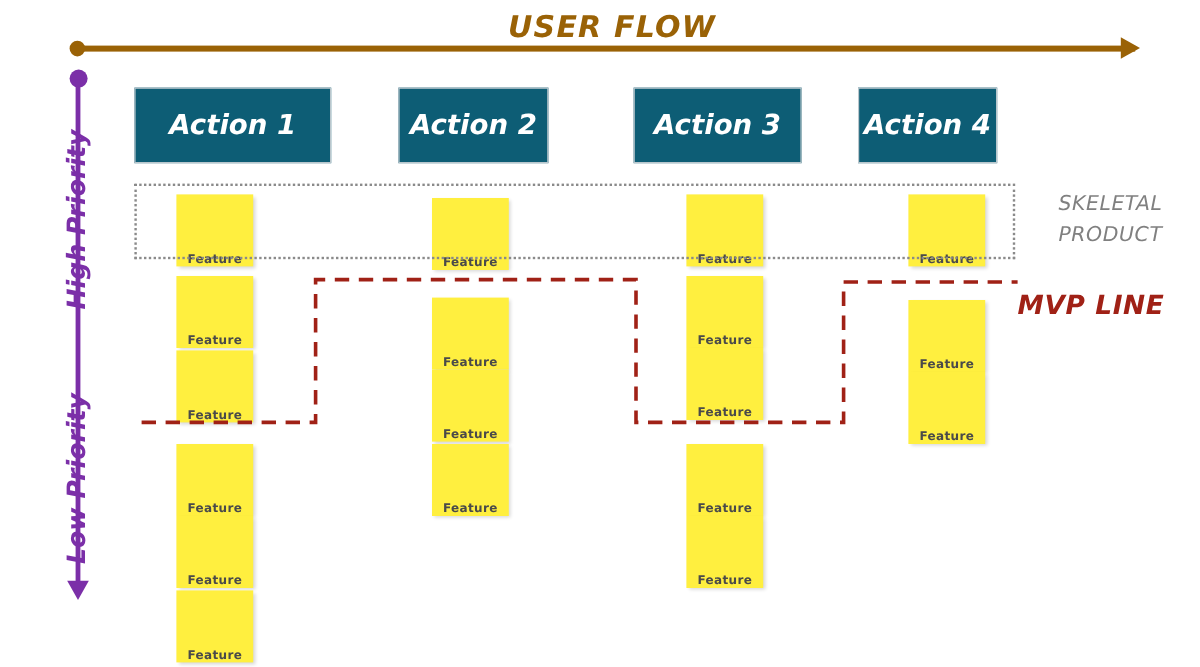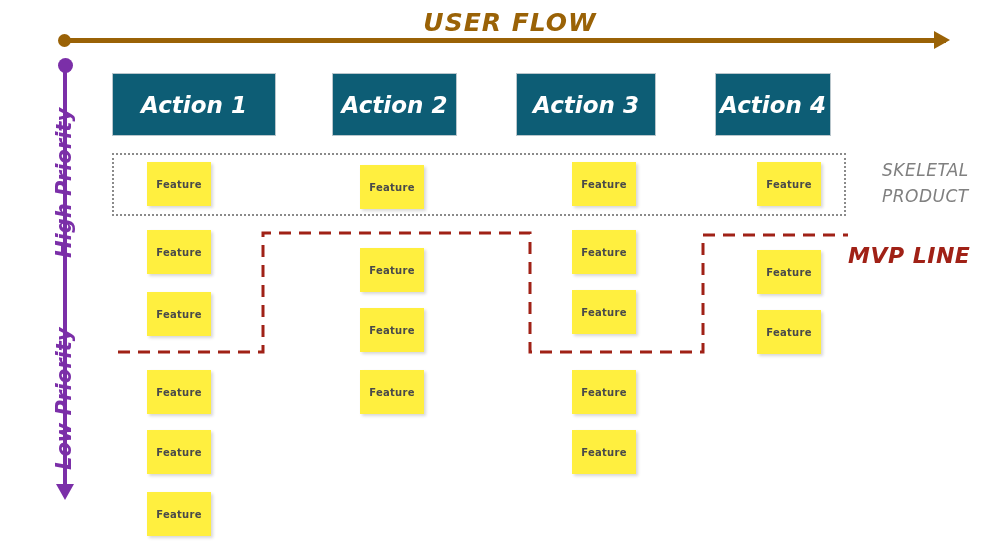--- a/index.html
+++ b/index.html
@@ -119,25 +119,25 @@
     font-weight: bold;
     font-style: italic;
     color: #ffffff;
     white-space: nowrap;
   }
 
   
   .sticky {
     position: absolute;
     width: 64px;
-    height: 44px;
+    height: 60px;
     background: #ffef3f;
     box-shadow: 2px 2px 3px rgba(0,0,0,0.16);
     display: flex;
-    align-items: center;
+    align-items: flex-end;
     justify-content: center;
     box-sizing: border-box;
   }
   .sticky-text {
     font-family: "DejaVu Sans", sans-serif;
     font-size: 10px;
     font-weight: bold;
     color: #4a4a4a;
     white-space: nowrap;
     letter-spacing: 0.3px;
@@ -206,21 +206,21 @@
   <div class="prio-label prio-high">High Priority</div>
   <div class="prio-label prio-low">Low Priority</div>
 
   <div id="actions-layer">
       <div class="action-box" style="left: 112px; width: 164px; background: rgb(13, 93, 117);">
         <span class="action-label">Action 1</span>
       </div>
       <div class="action-box" style="left: 332px; width: 125px; background: rgb(13, 93, 117);">
         <span class="action-label">Action 2</span>
       </div>
-      <div class="action-box" style="left: 516px; width: 140px; background: rgb(13, 93, 117);">
+      <div class="action-box" style="left: 528px; width: 140px; background: rgb(13, 93, 117);">
         <span class="action-label">Action 3</span>
       </div>
       <div class="action-box" style="left: 715px; width: 116px; background: rgb(13, 93, 117);">
         <span class="action-label">Action 4</span>
       </div>
     </div>
 
   <div id="stickies-layer">
       <div class="sticky" style="left: 147px; top: 162px; background: rgb(255, 239, 63);">
         <span class="sticky-text">Feature</span>

